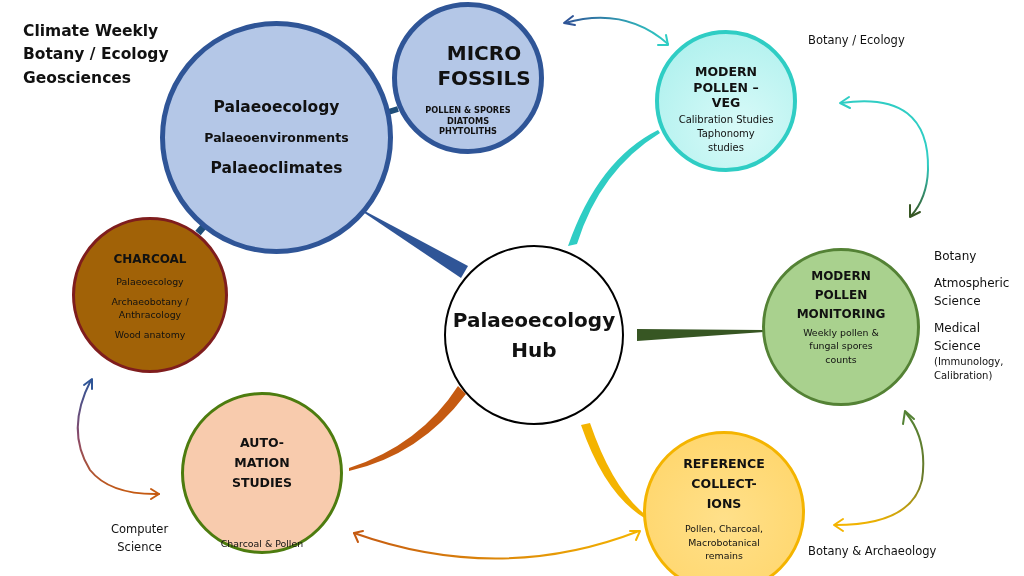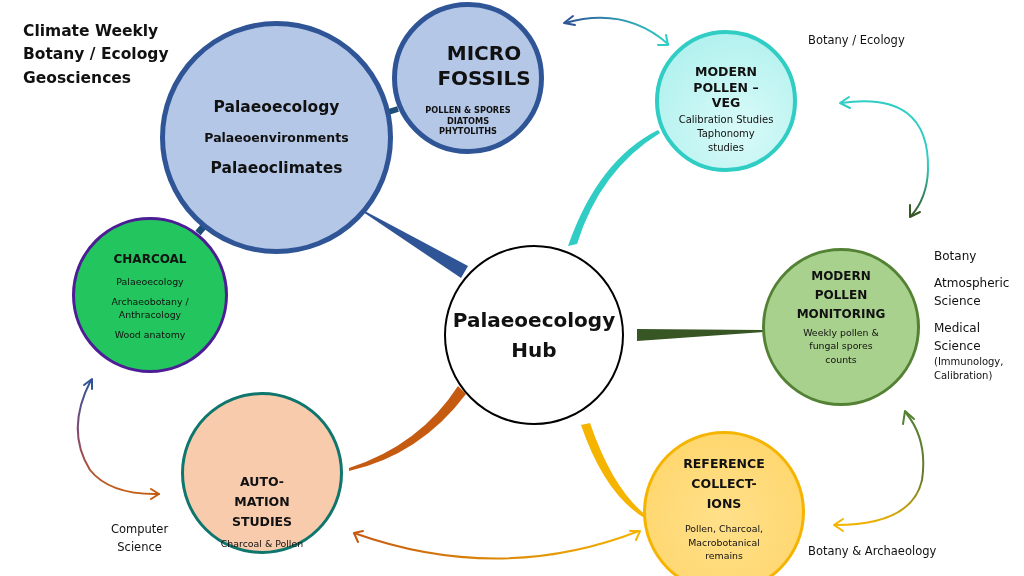--- a/index.html
+++ b/index.html
@@ -20,32 +20,32 @@
   #n-palaeo .t3 { font-size: 15.5px; font-weight: bold; }
 
   #n-micro { left: 392px; top: 2px; width: 152px; height: 152px; background: #b4c7e7; border: 5px solid #2f5597; justify-content: flex-start; padding-top: 34px; }
   #n-micro .title { font-size: 20px; margin-left: 32px; }
   #n-micro .sub { font-size: 8.2px; font-weight: bold; margin-top: 14px; line-height: 1.28; }
 
   #n-mpveg { left: 655px; top: 30px; width: 142px; height: 142px; background: #c9f5f2; background: radial-gradient(circle at 60% 70%, #d8faf8, #a8efec); border: 4px solid #2fcdc4; justify-content: flex-start; padding-top: 30px; }
   #n-mpveg .title { font-size: 12.5px; line-height: 1.25; }
   #n-mpveg .sub { font-size: 10px; margin-top: 2px; line-height: 1.4; }
 
-  #n-charcoal { left: 72px; top: 217px; width: 156px; height: 156px; background: #22c55e; border: 3px solid #4c1d95; justify-content: flex-start; padding-top: 32px; }
+  #n-charcoal { left: 72px; top: 217px; width: 156px; height: 156px; background: #a16207; border: 3px solid #7f1d1d; justify-content: flex-start; padding-top: 32px; }
   #n-charcoal .title { font-size: 12px; margin-bottom: 8px; }
   #n-charcoal .sub { font-size: 9.4px; margin-bottom: 7px; line-height: 1.4; }
 
   #n-hub { left: 444px; top: 245px; width: 180px; height: 180px; background: #ffffff; border: 2.5px solid #000; }
   #n-hub .title { font-size: 20px; line-height: 1.5; }
 
   #n-mpm { left: 762px; top: 248px; width: 158px; height: 158px; background: #a9d18e; border: 3px solid #548235; justify-content: flex-start; padding-top: 16px; }
   #n-mpm .title { font-size: 12px; line-height: 1.6; }
   #n-mpm .sub { font-size: 9.4px; margin-top: 1px; line-height: 1.45; }
 
-  #n-auto { left: 181px; top: 392px; width: 162px; height: 162px; background: #f8cbad; border: 3px solid #0f766e; justify-content: flex-end; padding-top: 38px; }
+  #n-auto { left: 181px; top: 392px; width: 162px; height: 162px; background: #f8cbad; border: 3px solid #4d7c0f; justify-content: space-between; padding-top: 38px; }
   #n-auto .title { font-size: 12.5px; line-height: 1.6; }
   #n-auto .sub { font-size: 9.4px; margin-top: 6px; }
 
   #n-ref { left: 643px; top: 431px; width: 162px; height: 162px; background: #ffd966; background: radial-gradient(circle at 50% 55%, #ffe08a, #ffd466); border: 3px solid #f4b400; justify-content: flex-start; padding-top: 20px; }
   #n-ref .title { font-size: 12.5px; line-height: 1.6; }
   #n-ref .sub { font-size: 9.4px; margin-top: 8px; line-height: 1.45; }
 
   #lbl-botany-eco { left: 808px; top: 33px; font-size: 11.5px; }
   #lbl-mpm-fields { left: 934px; top: 248px; font-size: 12px; }
   #lbl-mpm-fields .f { display: block; margin-bottom: 10px; line-height: 1.45; }

